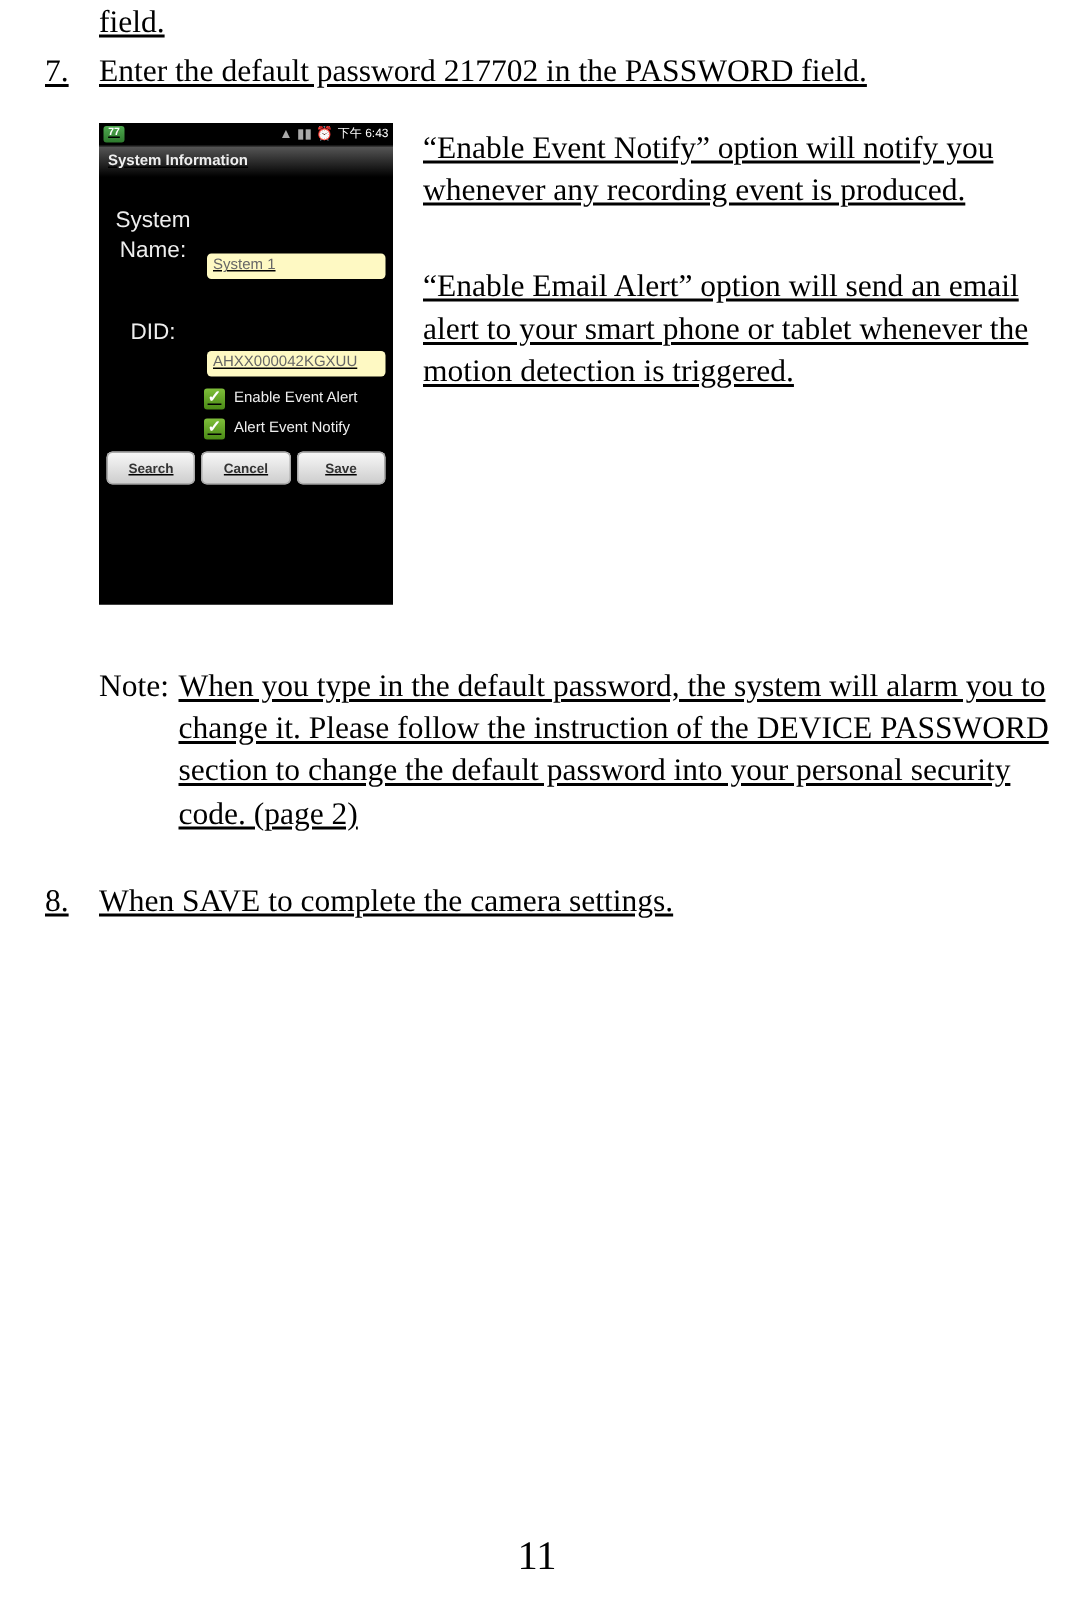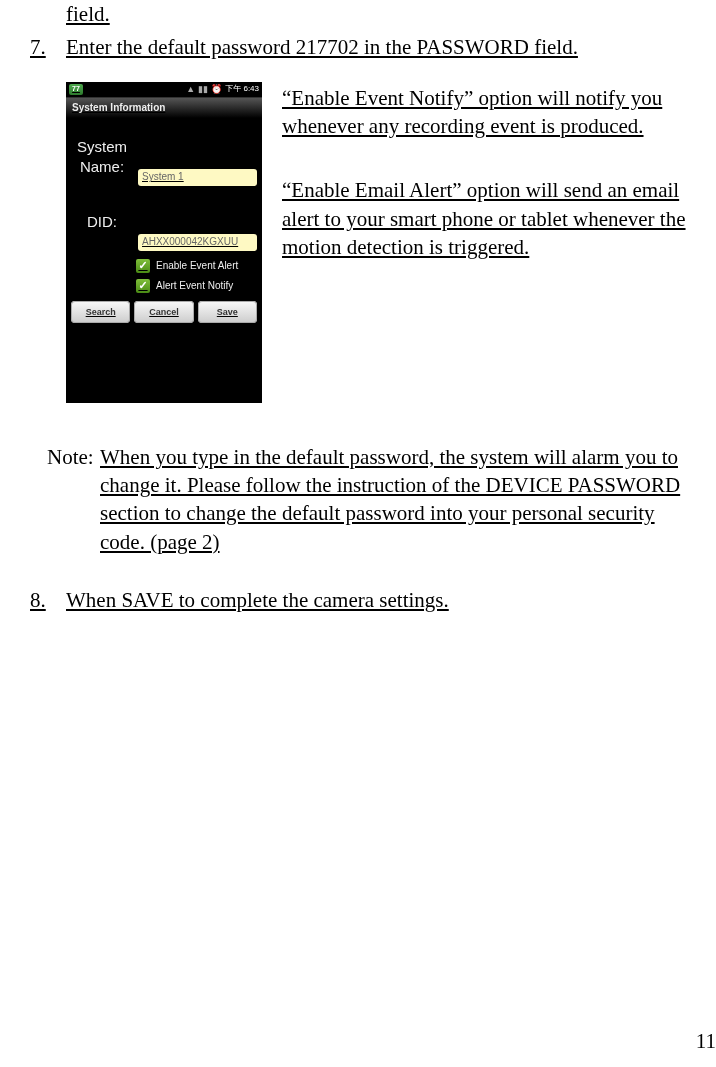--- a/index.html
+++ b/index.html
@@ -91,29 +91,29 @@
       border-radius: 4px;
       padding: 5px 0;
       font-size: 9px;
       text-align: center;
       font-weight: bold;
       box-shadow: inset 0 0 0 1px #aaa;
     }
     .btn-wide { margin-top: 6px; }
     .aside-txt { flex: 1; padding-top: 2px; }
     .aside-p { margin-bottom: 36px; }
-    .note-block { margin-left: 19px; margin-bottom: 30px; }
+    .note-block { margin-left: 38px; margin-bottom: 30px; }
     .note-block .note-label { float: left; }
     .note-block .note-body { display: block; margin-left: 53px; }
     .page-num {
       position: absolute;
       bottom: 12px;
       width: 100%;
-      text-align: right;
-      font-size: 21px;
+      text-align: center;
+      font-size: 27px;
     }
   </style>
 </head>
 <body>
 
 <div class="content">
   <div class="prev-field">field.</div>
 
   <div class="num-item">
     <div class="num">7.</div>

